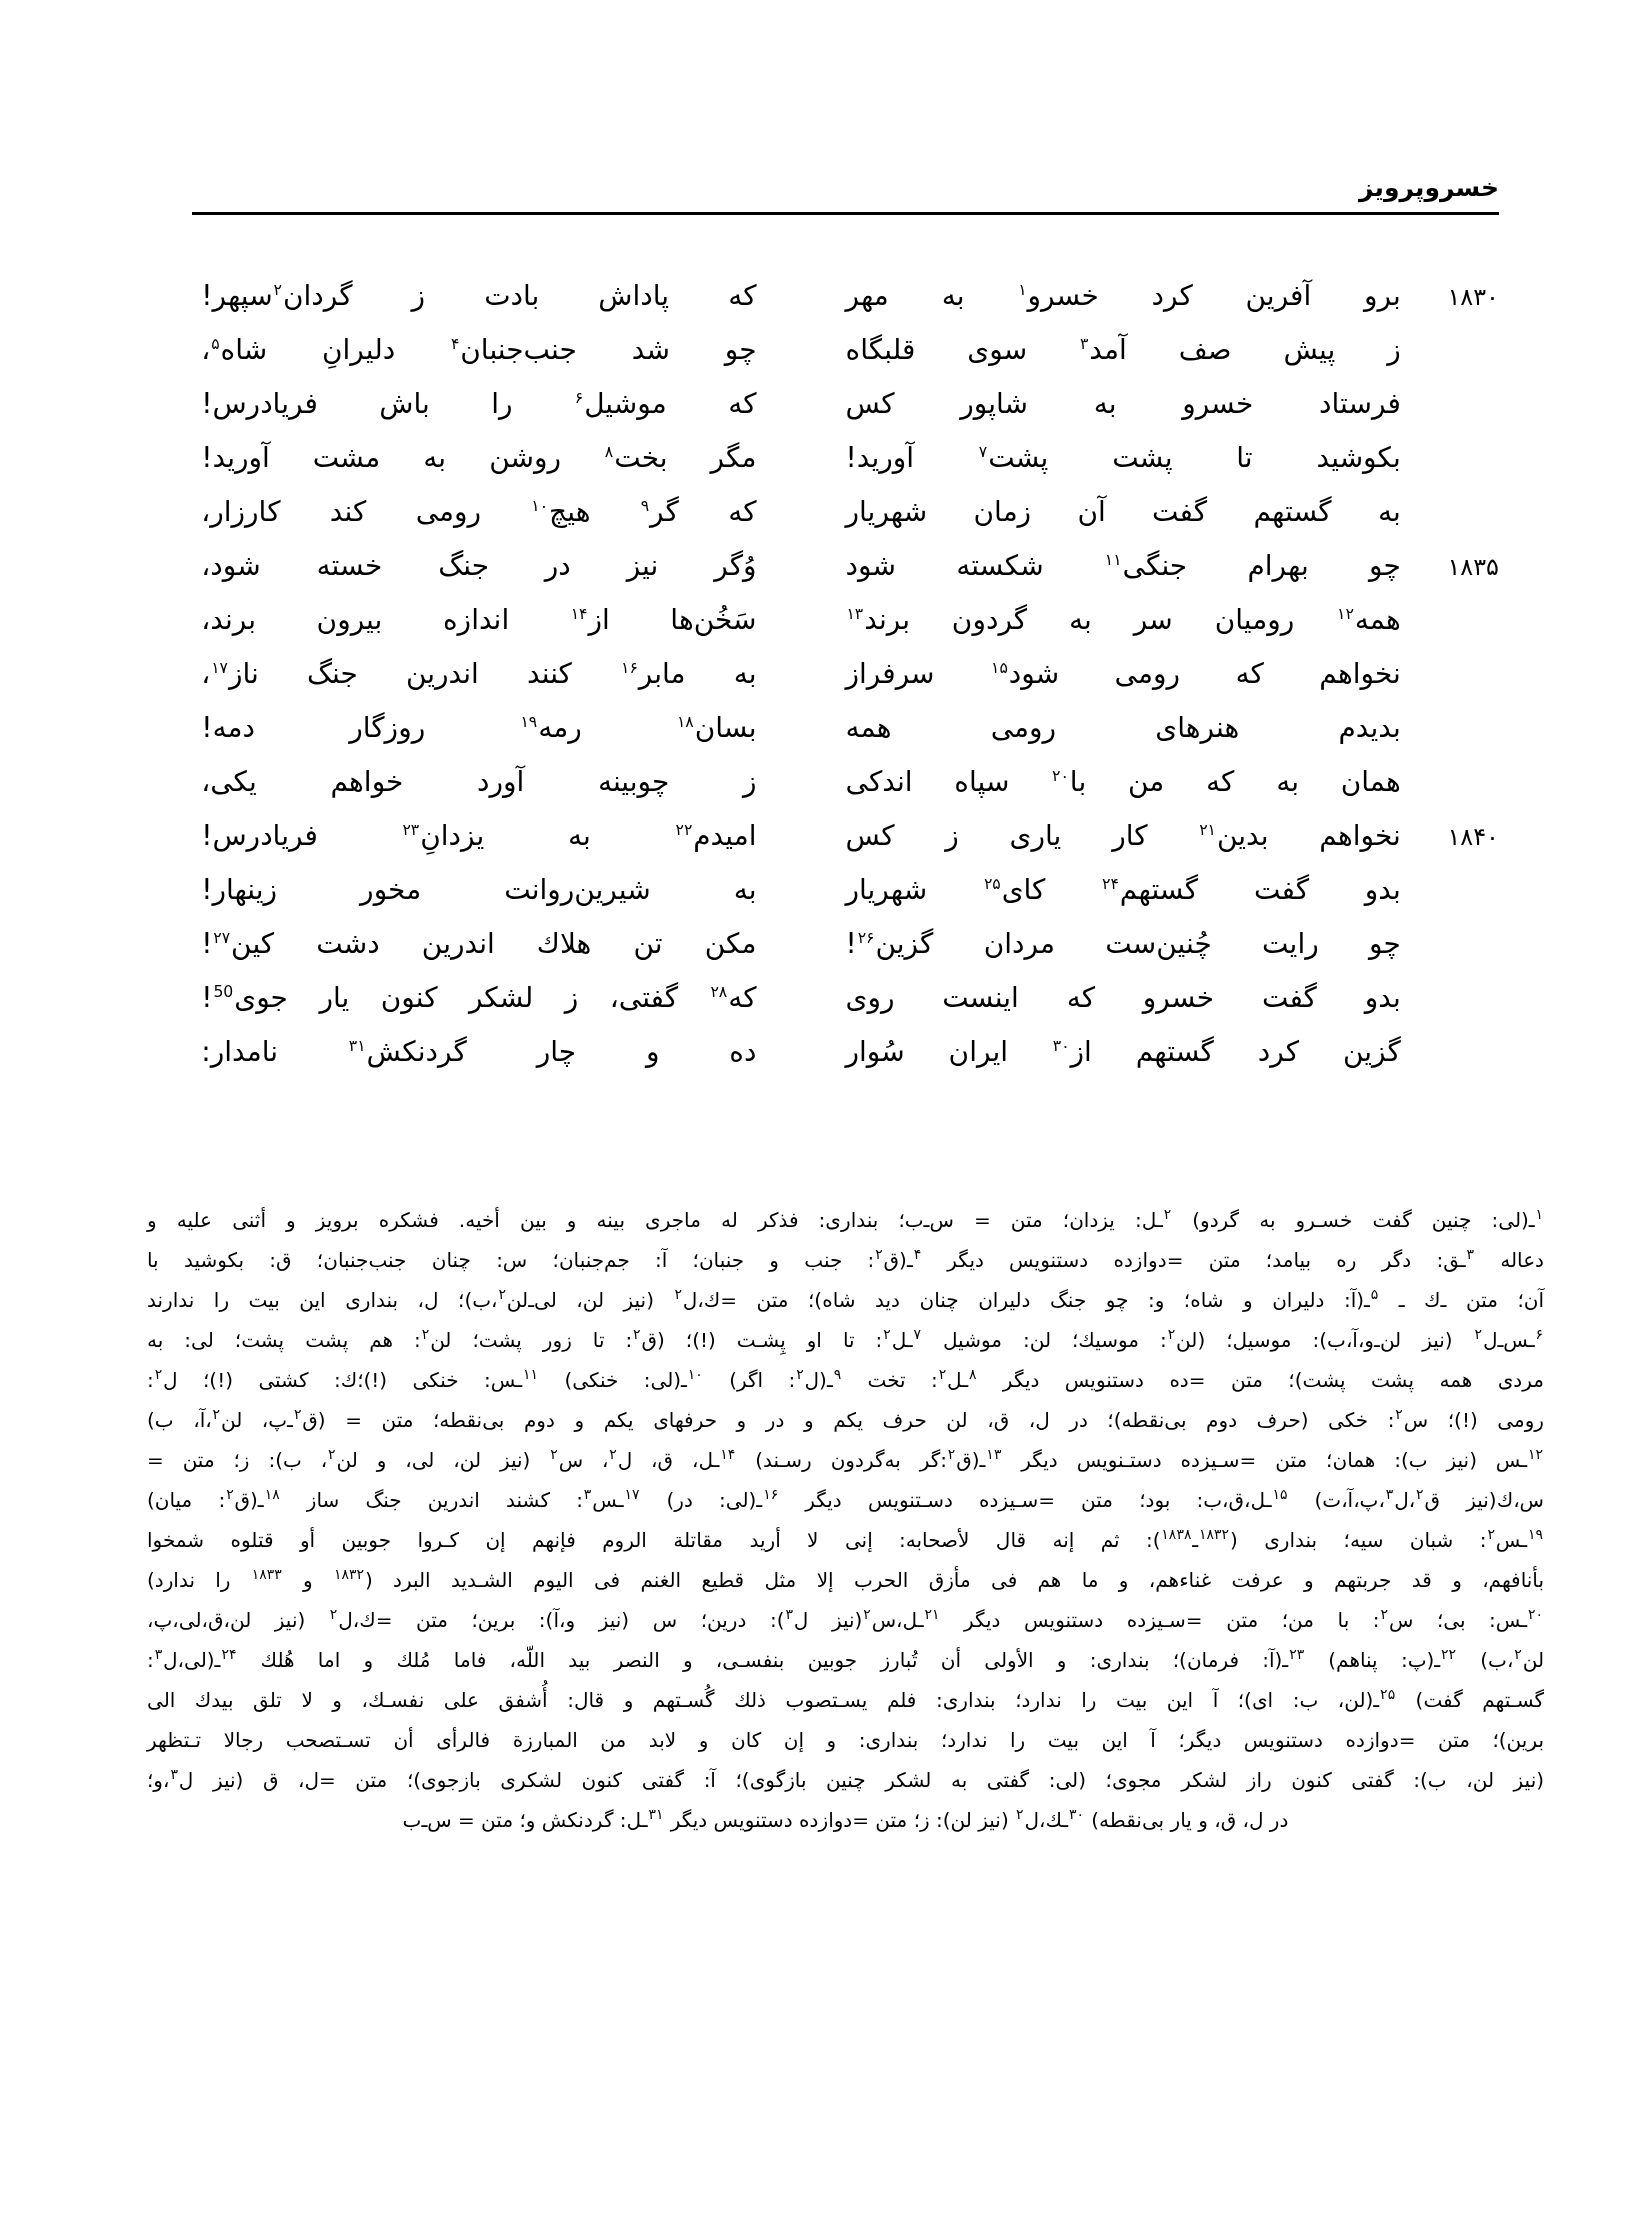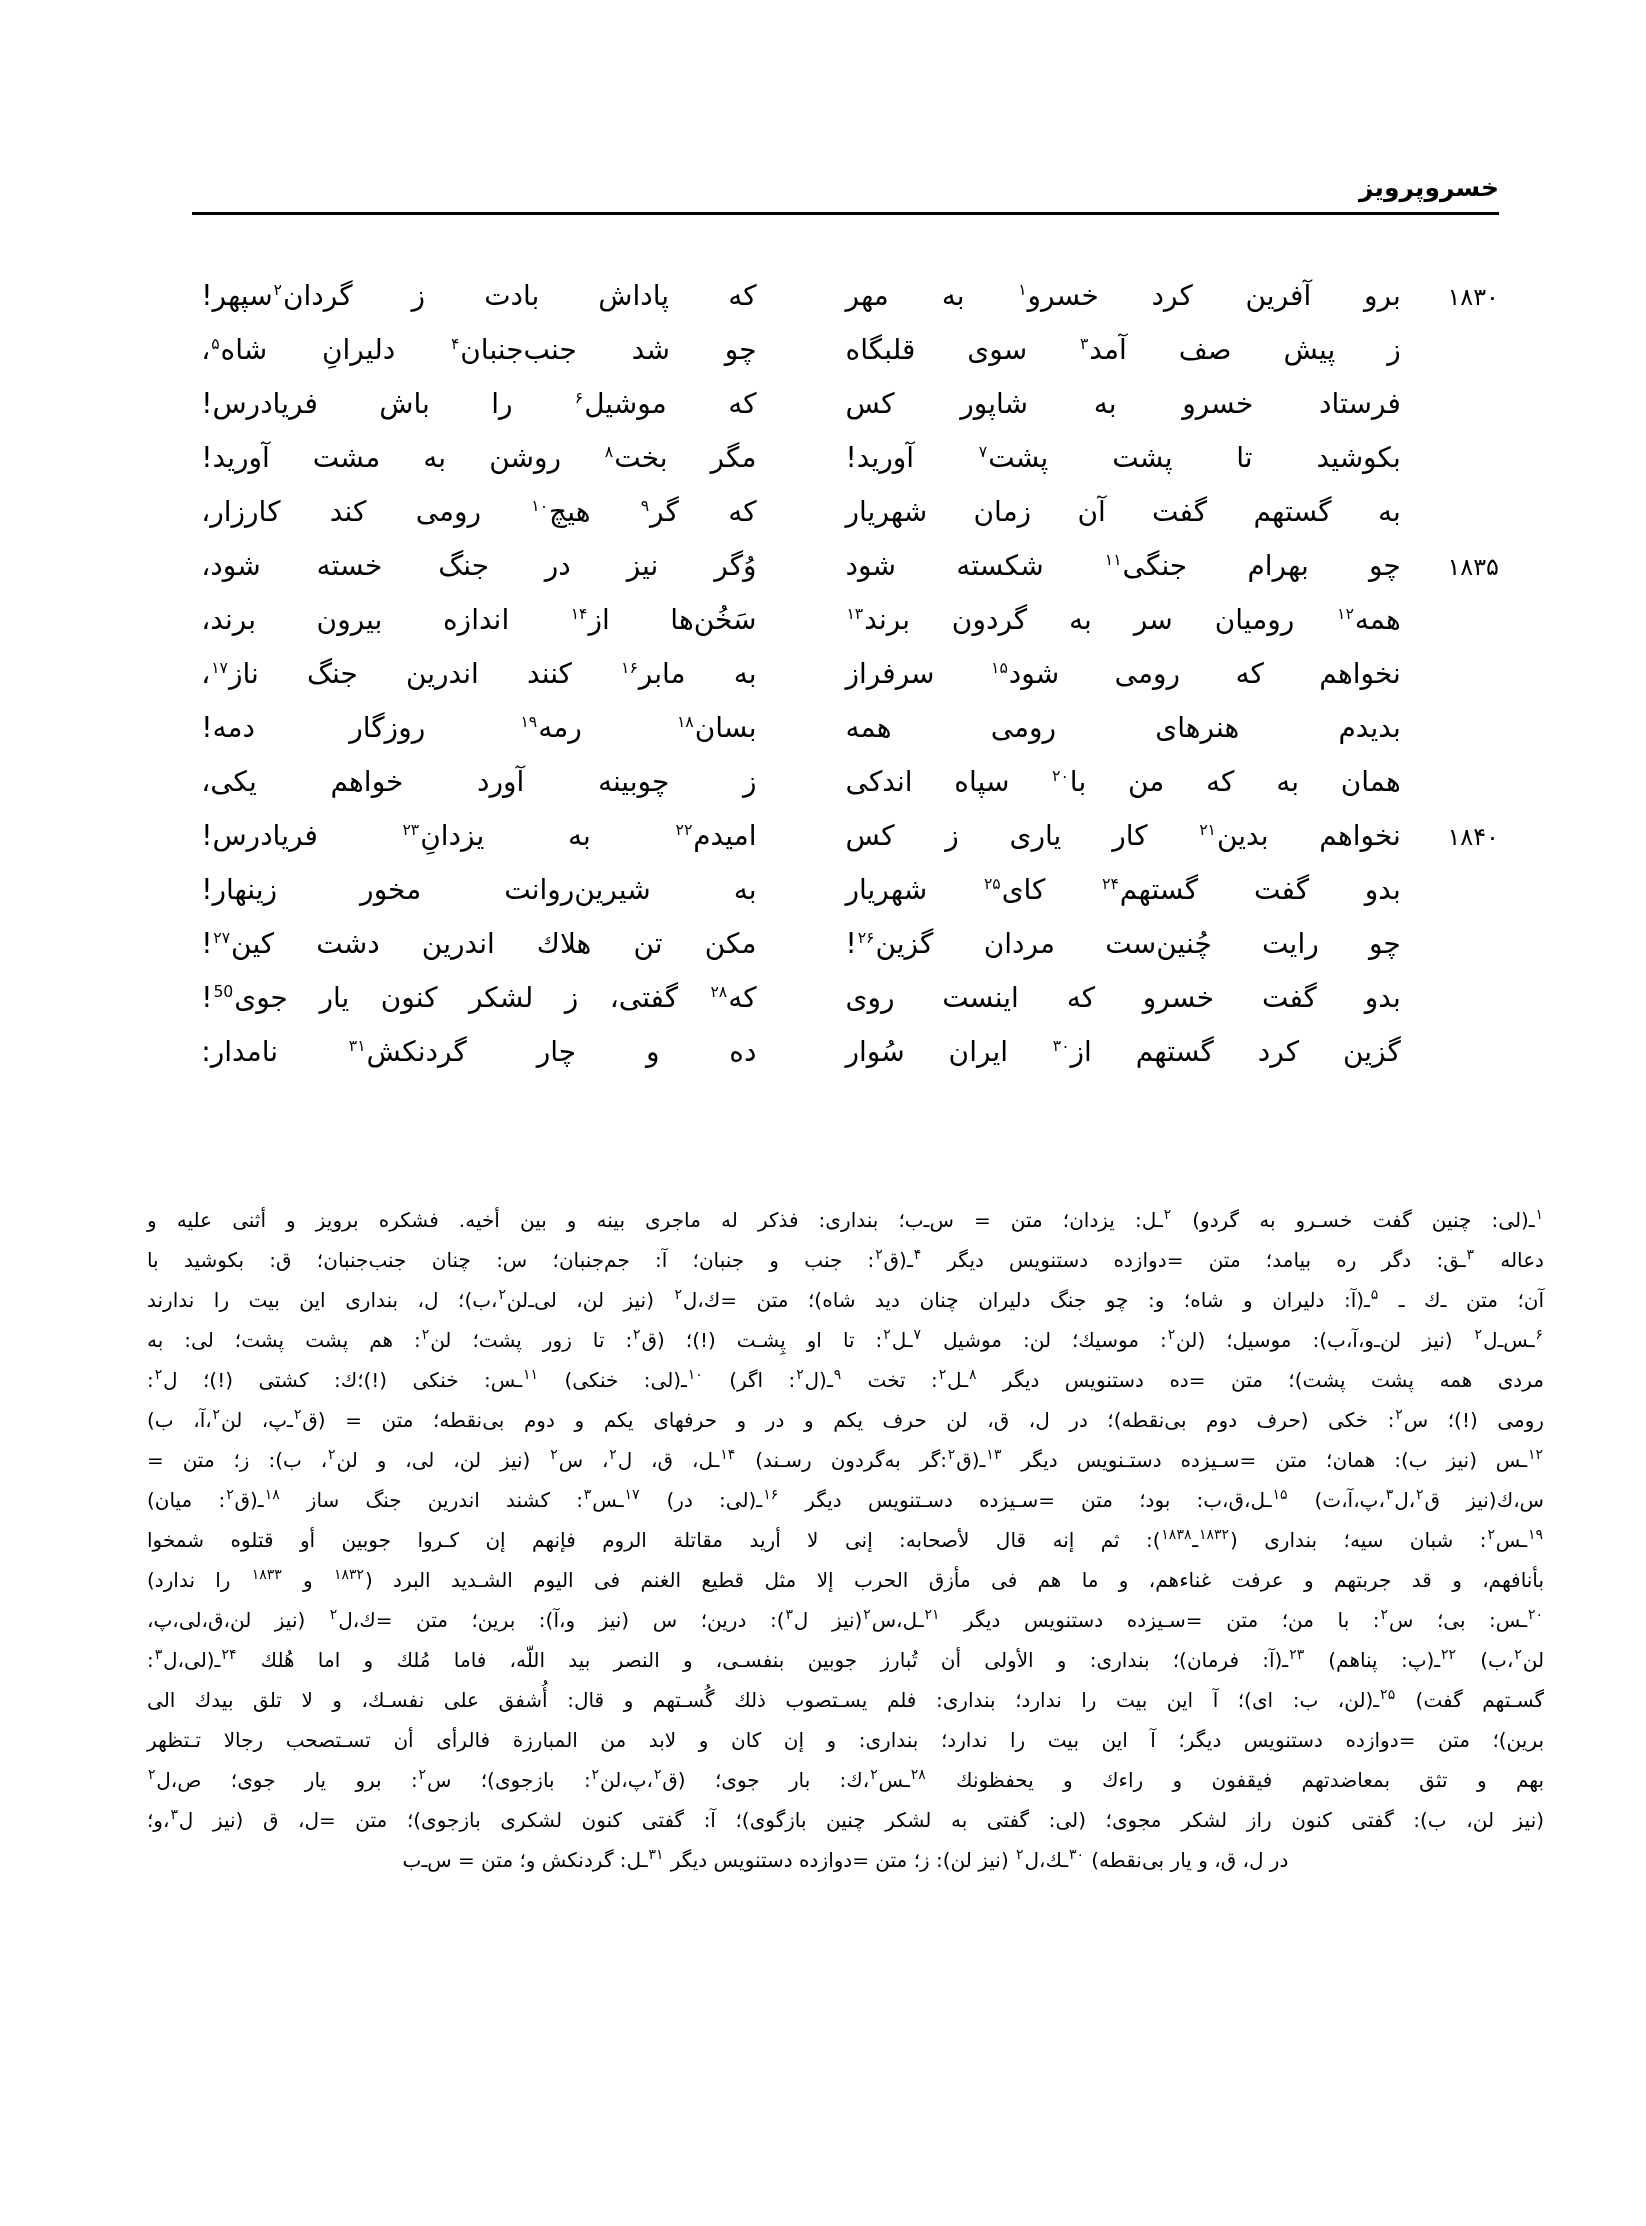--- a/index.html
+++ b/index.html
@@ -418,20 +418,19 @@
       <p>مردى همه پشت پشت)؛ متن =ده دستنويس ديگر  <sup class="fn">۸</sup>ـل<sup class="fn">۲</sup>: تخت  <sup class="fn">۹</sup>ـ(ل<sup class="fn">۲</sup>: اگر)  <sup class="fn">۱۰</sup>ـ(لى: خنكى)  <sup class="fn">۱۱</sup>ـس: خنكى (!)؛ك: كشتى (!)؛ ل<sup class="fn">۲</sup>:</p>
       <p>رومى (!)؛ س<sup class="fn">۲</sup>: خكى (حرف دوم بى‌نقطه)؛ در ل، ق، لن حرف يكم و در و حرفهاى يكم و دوم بى‌نقطه؛ متن = (ق<sup class="fn">۲</sup>‌ـ‌پ، لن<sup class="fn">۲</sup>،آ، ب)</p>
       <p><sup class="fn">۱۲</sup>ـس (نيز ب): همان؛ متن =سـيزده دستـنويس ديگر  <sup class="fn">۱۳</sup>ـ(ق<sup class="fn">۲</sup>:گر به‌گردون رسـند)  <sup class="fn">۱۴</sup>ـل، ق، ل<sup class="fn">۲</sup>، س<sup class="fn">۲</sup> (نيز لن، لى، و لن<sup class="fn">۲</sup>، ب): ز؛ متن =</p>
       <p>س،ك(نيز ق<sup class="fn">۲</sup>،ل<sup class="fn">۳</sup>،پ،آ،ت)  <sup class="fn">۱۵</sup>ـل،ق،ب: بود؛ متن =سـيزده دسـتنويس ديگر  <sup class="fn">۱۶</sup>ـ(لى: در)  <sup class="fn">۱۷</sup>ـس<sup class="fn">۳</sup>: كشند اندرين جنگ ساز  <sup class="fn">۱۸</sup>ـ(ق<sup class="fn">۲</sup>: ميان)</p>
       <p><sup class="fn">۱۹</sup>ـس<sup class="fn">۲</sup>: شبان سيه؛ بندارى (<sup class="fn">۱۸۳۲</sup>ـ<sup class="fn">۱۸۳۸</sup>): ثم إنه قال لأصحابه: إنى لا أريد مقاتلة الروم فإنهم إن كـروا جوبين أو قتلوه شمخوا</p>
       <p>بأنافهم، و قد جربتهم و عرفت غناءهم، و ما هم فى مأزق الحرب إلا مثل قطيع الغنم فى اليوم الشـديد البرد (<sup class="fn">۱۸۳۲</sup> و <sup class="fn">۱۸۳۳</sup> را ندارد)</p>
       <p><sup class="fn">۲۰</sup>ـس: بى؛ س<sup class="fn">۲</sup>: با من؛ متن =سـيزده دستنويس ديگر  <sup class="fn">۲۱</sup>ـل،س<sup class="fn">۲</sup>(نيز ل<sup class="fn">۳</sup>): درين؛ س (نيز و،آ): برين؛ متن =ك،ل<sup class="fn">۲</sup> (نيز لن،ق،لى،پ،</p>
       <p>لن<sup class="fn">۲</sup>،ب)  <sup class="fn">۲۲</sup>ـ(پ: پناهم)  <sup class="fn">۲۳</sup>ـ(آ: فرمان)؛ بندارى: و الأولى أن تُبارز جوبين بنفسـى، و النصر بيد اللّه، فاما مُلك و اما هُلك  <sup class="fn">۲۴</sup>ـ(لى،ل<sup class="fn">۳</sup>:</p>
       <p>گسـتهم گفت)  <sup class="fn">۲۵</sup>ـ(لن، ب: اى)؛ آ اين بيت را ندارد؛ بندارى: فلم يسـتصوب ذلك گُسـتهم و قال: أُشفق على نفسـك، و لا تلق بيدك الى</p>
       <p>برين)؛ متن =دوازده دستنويس ديگر؛ آ اين بيت را ندارد؛ بندارى: و إن كان و لابد من المبارزة فالرأى أن تسـتصحب رجالا تـتظهر</p>
-      <p>بهم و تثق بمعاضدتهم فيقفون و راءك و يحفظونك  <sup class="fn">۲۸</sup>ـس<sup class="fn">۲</sup>،ك: بار جوى؛ (ق<sup class="fn">۲</sup>،پ،لن<sup class="fn">۲</sup>: بازجوى)؛ س<sup class="fn">۲</sup>: برو يار جوى؛ ص،ل<sup class="fn">۲</sup></p>
       <p>(نيز لن، ب): گفتى كنون راز لشكر مجوى؛ (لى: گفتى به لشكر چنين بازگوى)؛ آ: گفتى كنون لشكرى بازجوى)؛ متن =ل، ق (نيز ل<sup class="fn">۳</sup>،و؛</p>
       <p class="last-line">در ل، ق، و يار بى‌نقطه)  <sup class="fn">۳۰</sup>ـك،ل<sup class="fn">۲</sup> (نيز لن): ز؛ متن =دوازده دستنويس ديگر  <sup class="fn">۳۱</sup>ـل: گردنكش و؛ متن = س‌ـ‌ب</p>
     </div>
 
 
 </div>
 
 
 </body></html>

